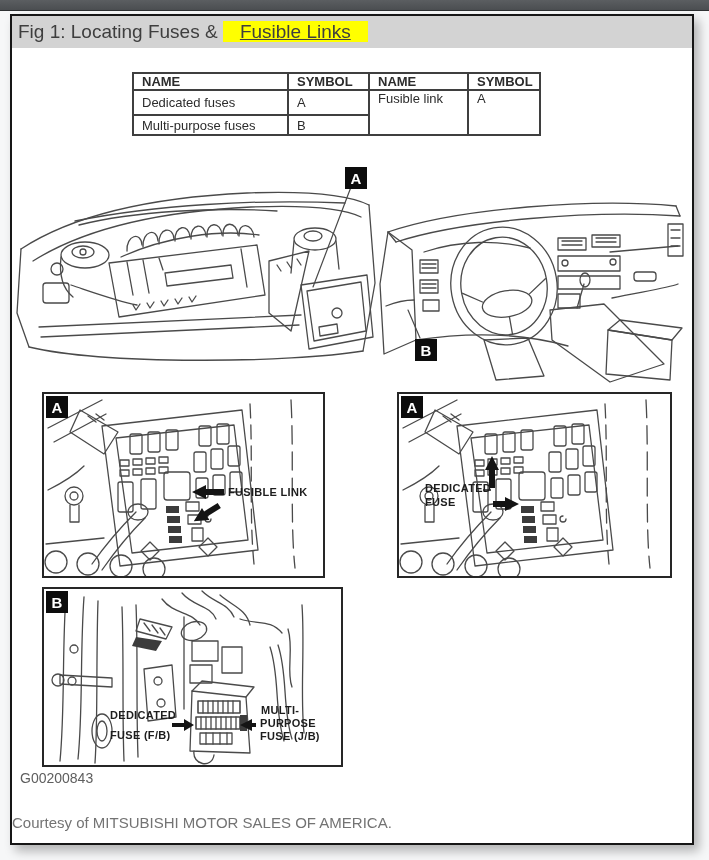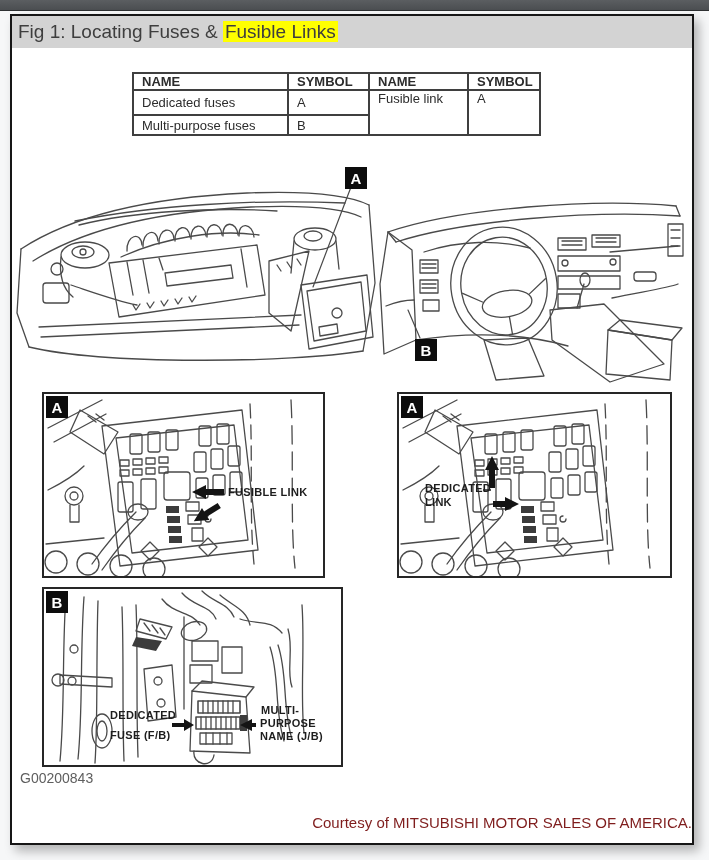--- a/index.html
+++ b/index.html
@@ -6,42 +6,42 @@
   html,body { width:709px; height:860px; overflow:hidden; background:#f6f7f8;
               font-family:"Liberation Sans", sans-serif; }
   .topbar { position:absolute; left:0; top:0; width:709px; height:11px;
             background:linear-gradient(#5b5e61,#4b4e51); border-bottom:1px solid #2e3032; }
   .frame { position:absolute; left:10px; top:14px; width:684px; height:831px;
            background:#fff; border:2px solid #161616;
            box-shadow:5px 6px 10px rgba(0,0,0,.28); }
   .titlebar { position:absolute; left:0; top:0; width:680px; height:32px;
               background:#d3d3d3; display:flex; align-items:center; padding-left:6px;
               font-size:19px; color:#3e3e3e; }
-  .hl { background:#ffff00; padding:0 2px; }
+  .hl { background:#ffff00; padding:0 17px;text-decoration:underline; }
 
   table.legend { position:absolute; left:120px; top:56px; border-collapse:collapse;
                  font-size:13px; color:#2c2c2c; table-layout:fixed; }
   table.legend th, table.legend td { border:2px solid #3f3f3f; padding:0 0 0 8px;
                  text-align:left; font-weight:normal; overflow:hidden; }
   table.legend th { font-weight:bold; height:16px; }
   td.sym { text-align:center; padding:0; }
   tr.r1 td { height:25px; } tr.r2 td { height:20px; }
   td.span2 { vertical-align:top; padding-top:6px; }
 
   .scene { position:absolute; }
   svg { display:block; }
   .corner-label { position:absolute; width:22px; height:22px; background:#0c0c0c;
                   color:#fff; font-weight:bold; font-size:15px; display:flex;
                   align-items:center; justify-content:center; }
   .detail-box { position:absolute; border:2px solid #262626; background:#fff; overflow:hidden; }
   .callout { position:absolute; font-size:11px; font-weight:600; color:#1d1d1d;
              letter-spacing:.3px; white-space:nowrap; }
   .figid { position:absolute; left:8px; top:754px; font-size:14px; color:#5e5e5e; }
-  .courtesy { position:absolute; left:0; top:798px; width:680px; text-align:right;
-              font-size:15px; color:#7f1d1d; }
+  .courtesy { position:absolute; left:0; top:798px; width:680px; text-align:left;
+              font-size:15px; color:#737373; }
 </style>
 </head>
 <body>
 
 <svg width="0" height="0" style="position:absolute" aria-hidden="true">
   <defs>
     <g id="ascene" stroke="#4a4a4a" fill="none" stroke-width="1.3" stroke-linecap="round" stroke-linejoin="round">
       <path d="M4,34 L58,6"></path>
         <path d="M10,48 L62,20"></path>
       <path d="M4,96 C20,88 30,82 40,72"></path>
@@ -237,21 +237,21 @@
     <svg width="279" height="182" viewBox="0 0 279 182">
       <use href="#ascene"></use>
       <g fill="#141414" stroke="none">
         <polygon points="93,62 100,76 96,76 96,94 90,94 90,76 86,76"></polygon>
         <polygon points="120,110 106,103 106,107 94,107 94,113 106,113 106,117"></polygon>
       </g>
       <path d="M84,96 L92,96" stroke="#1d1d1d" stroke-width="1.5"></path>
     </svg>
     <div class="corner-label" style="left:2px; top:2px">A</div>
     <div class="callout" style="left:26px; top:88px">DEDICATED</div>
-    <div class="callout" style="left:26px; top:102px">LINK</div>
+    <div class="callout" style="left:26px; top:102px">FUSE</div>
   </div>
 
   <div class="detail-box" style="left:30px; top:571px; width:301px; height:180px">
     <svg width="297" height="176" viewBox="0 0 297 176">
       <g stroke="#4a4a4a" fill="none" stroke-width="1.3" stroke-linecap="round" stroke-linejoin="round">
         <path d="M22,6 C18,60 21,120 16,172"></path>
           <path d="M40,8 C36,62 39,122 34,170"></path>
         <path d="M54,12 C52,70 54,130 51,174"></path>
         <circle cx="30" cy="60" r="4"></circle>
           <circle cx="28" cy="92" r="4"></circle>
@@ -295,19 +295,19 @@
       <g fill="#141414" stroke="none">
         <polygon points="150,136 140,130 140,134 128,134 128,138 140,138 140,142"></polygon>
         <polygon points="196,136 208,130 208,134 212,134 212,138 208,138 208,142"></polygon>
       </g>
     </svg>
     <div class="corner-label" style="left:2px; top:2px">B</div>
     <div class="callout" style="left:66px; top:120px">DEDICATED</div>
     <div class="callout" style="left:66px; top:140px">FUSE (F/B)</div>
     <div class="callout" style="left:217px; top:115px">MULTI-</div>
     <div class="callout" style="left:216px; top:128px">PURPOSE</div>
-    <div class="callout" style="left:216px; top:141px">NAME (J/B)</div>
+    <div class="callout" style="left:216px; top:141px">FUSE (J/B)</div>
   </div>
 
   <div class="figid">G00200843</div>
   <div class="courtesy">Courtesy of MITSUBISHI MOTOR SALES OF AMERICA.</div>
 
 </div>
 
 </body></html>

